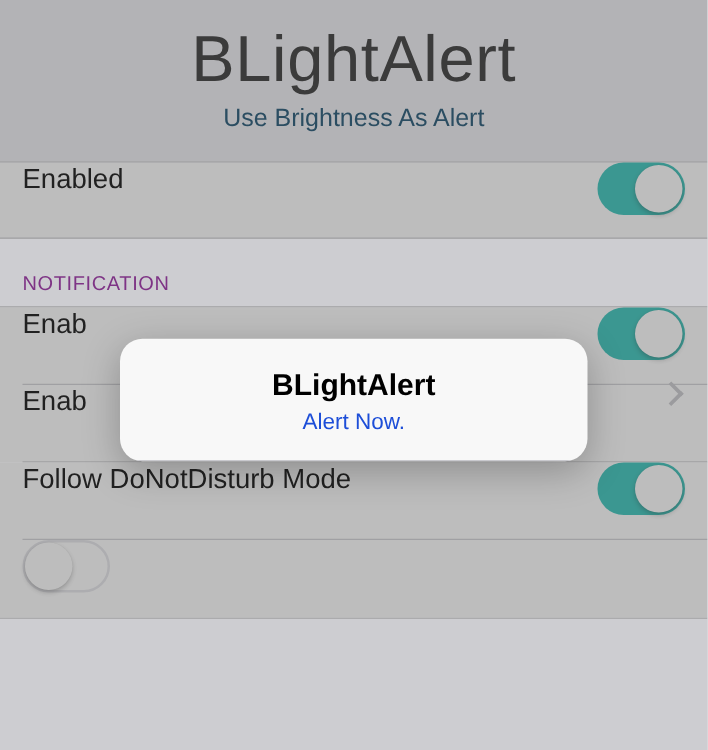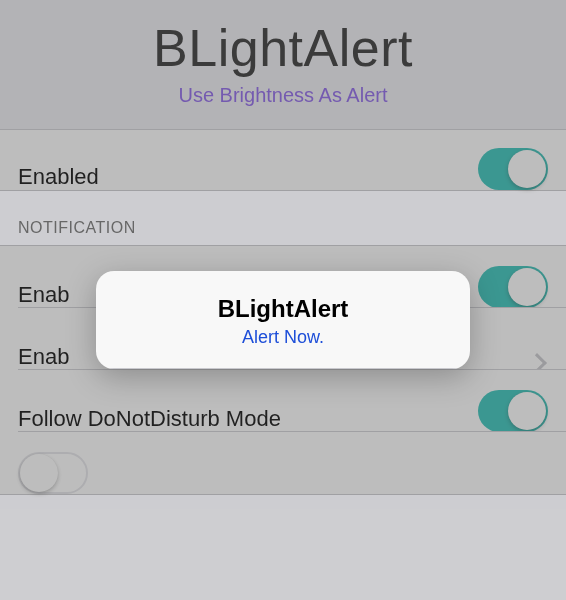--- a/index.html
+++ b/index.html
@@ -17,41 +17,41 @@
   .header-title {
     font-size: 52px;
     font-weight: 200;
     color: #2b2b2b;
     letter-spacing: 0.5px;
   }
   .header-subtitle {
     margin-top: 6px;
     font-size: 20px;
     font-weight: 300;
-    color: #8b5cf6;
+    color: #0c4a6e;
   }
   .row {
     display: flex;
-    align-items: flex-end;
+    align-items: flex-start;
     justify-content: space-between;
     background: #ffffff;
     height: 62px;
     padding: 0 18px;
     border-top: 1px solid #d0d0d4;
     border-bottom: 1px solid #d0d0d4;
   }
   .row + .row { border-top: none; }
   .row-label {
     font-size: 22px;
     color: #000;
     font-weight: 400;
   }
   .section-header {
     font-size: 16px;
-    color: #737373;
+    color: #a21caf;
     padding: 28px 18px 8px 18px;
     letter-spacing: 0.5px;
     text-transform: uppercase;
   }
   .group .row { border-bottom: none; border-top: none; position: relative; }
   .group .row::after {
     content: "";
     position: absolute;
     left: 18px; right: 0; bottom: 0;
     height: 1px;

